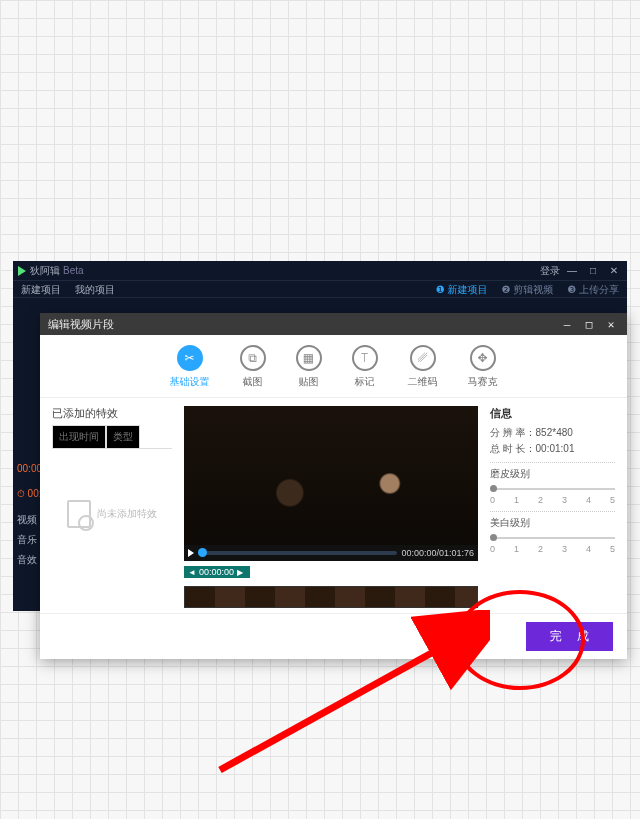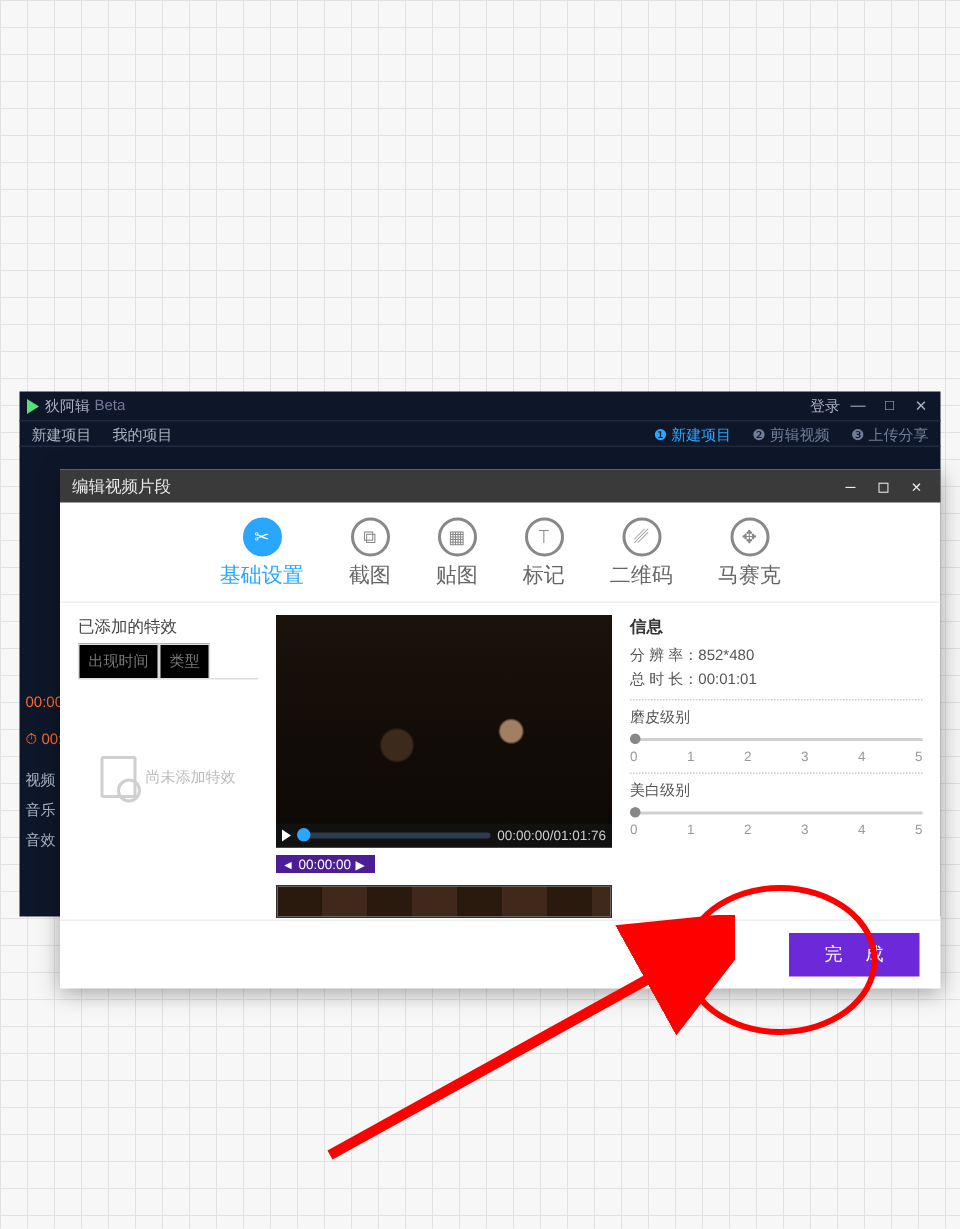--- a/index.html
+++ b/index.html
@@ -75,55 +75,55 @@
     padding: 10px 0 8px 0;
     border-bottom:1px solid #eee;
   }
   .mtool { display:flex; flex-direction:column; align-items:center; gap:4px; cursor:pointer; }
   .mtool .ic {
     width:26px; height:26px; border:2px solid #888; border-radius:50%;
     display:flex;align-items:center;justify-content:center;
     color:#888; font-size:12px;
   }
   .mtool.active .ic { background:#29a7ff; border-color:#29a7ff; color:#fff; }
-  .mtool .lbl { font-size:14px; color:#666; }
+  .mtool .lbl { font-size:10px; color:#666; }
   .mtool.active .lbl { color:#29a7ff; }
 
   .modal-body { flex:1; display:flex; padding:8px 12px 0 12px; gap:12px; }
 
   
   .left { width:120px; }
   .left .lhead { font-size:11px; color:#444; margin-bottom:4px; }
   .left .tabs { display:flex; font-size:10px; color:#777; border-bottom:1px solid #ddd; }
   .left .tabs span { padding:4px 6px; border:1px solid #ddd; border-bottom:none; background:#000000; }
   .left .empty { height:130px; display:flex; flex-direction:row; align-items:center; justify-content:center; color:#bbb; font-size:10px; gap:6px; }
   .left .doc-ico { width:24px;height:28px;border:2px solid #cfcfcf;border-radius:2px; position:relative; }
   .left .doc-ico::after{content:"";position:absolute;right:-5px;bottom:-5px;width:12px;height:12px;border:2px solid #cfcfcf;border-radius:50%;}
 
   
-  .video-wrap { width:224px; position:relative; }
+  .video-wrap { width:294px; position:relative; }
   .video {
     width:100%; height:155px;
     background:
       radial-gradient(circle at 70% 50%, #a37f62 0 4%, transparent 5%),
       radial-gradient(circle at 36% 56%, #3c2a1c 0 6%, transparent 7%),
       linear-gradient(#1a120b,#0c0805);
     position:relative;
   }
   .controls {
     position:absolute; left:0; right:0; bottom:0; height:16px;
     background:#111; display:flex; align-items:center;
     font-size:9px; color:#ccc; padding:0 4px; gap:4px;
   }
   .controls .play { width:0;height:0;border-left:6px solid #fff;border-top:4px solid transparent;border-bottom:4px solid transparent; cursor:pointer; }
   .controls .seek { flex:1; height:4px; background:#2d3b4e; border-radius:2px; position:relative; }
   .controls .seek .dot { position:absolute; left:0; top:-3px; width:9px;height:9px;border-radius:50%;background:#29a7ff; }
   .clipmark {
     position:absolute; left:0; top:160px;
-    background:#4c1d95; color:#fff; font-size:9px;
+    background:#0f766e; color:#fff; font-size:9px;
     padding:1px 7px 1px 4px;
     display:flex; align-items:center; gap:3px;
   }
   .clipmark::before{content:"◄"; font-size:8px;}
   .clipmark::after{content:"▶"; font-size:8px;}
   .thumb-row { position:absolute; top:180px; left:0; right:0; height:22px;
     background: repeating-linear-gradient(90deg,#2a1a0e 0 30px,#40281a 30px 60px);
     border:1px solid #333; }
 
   

